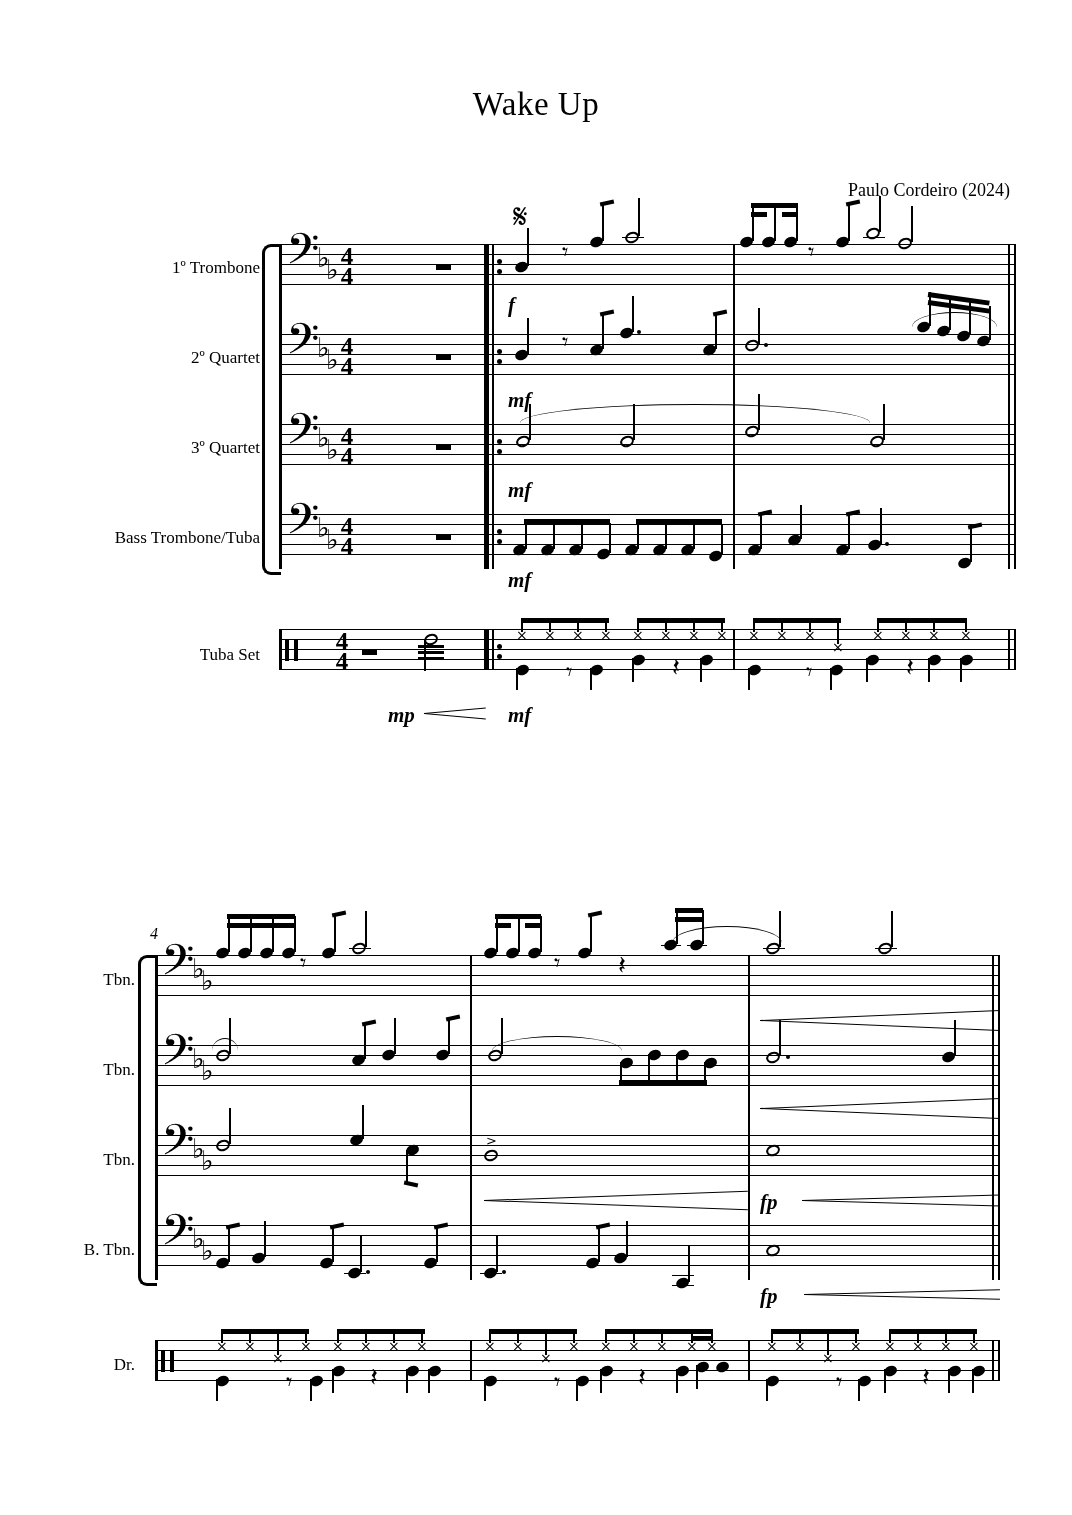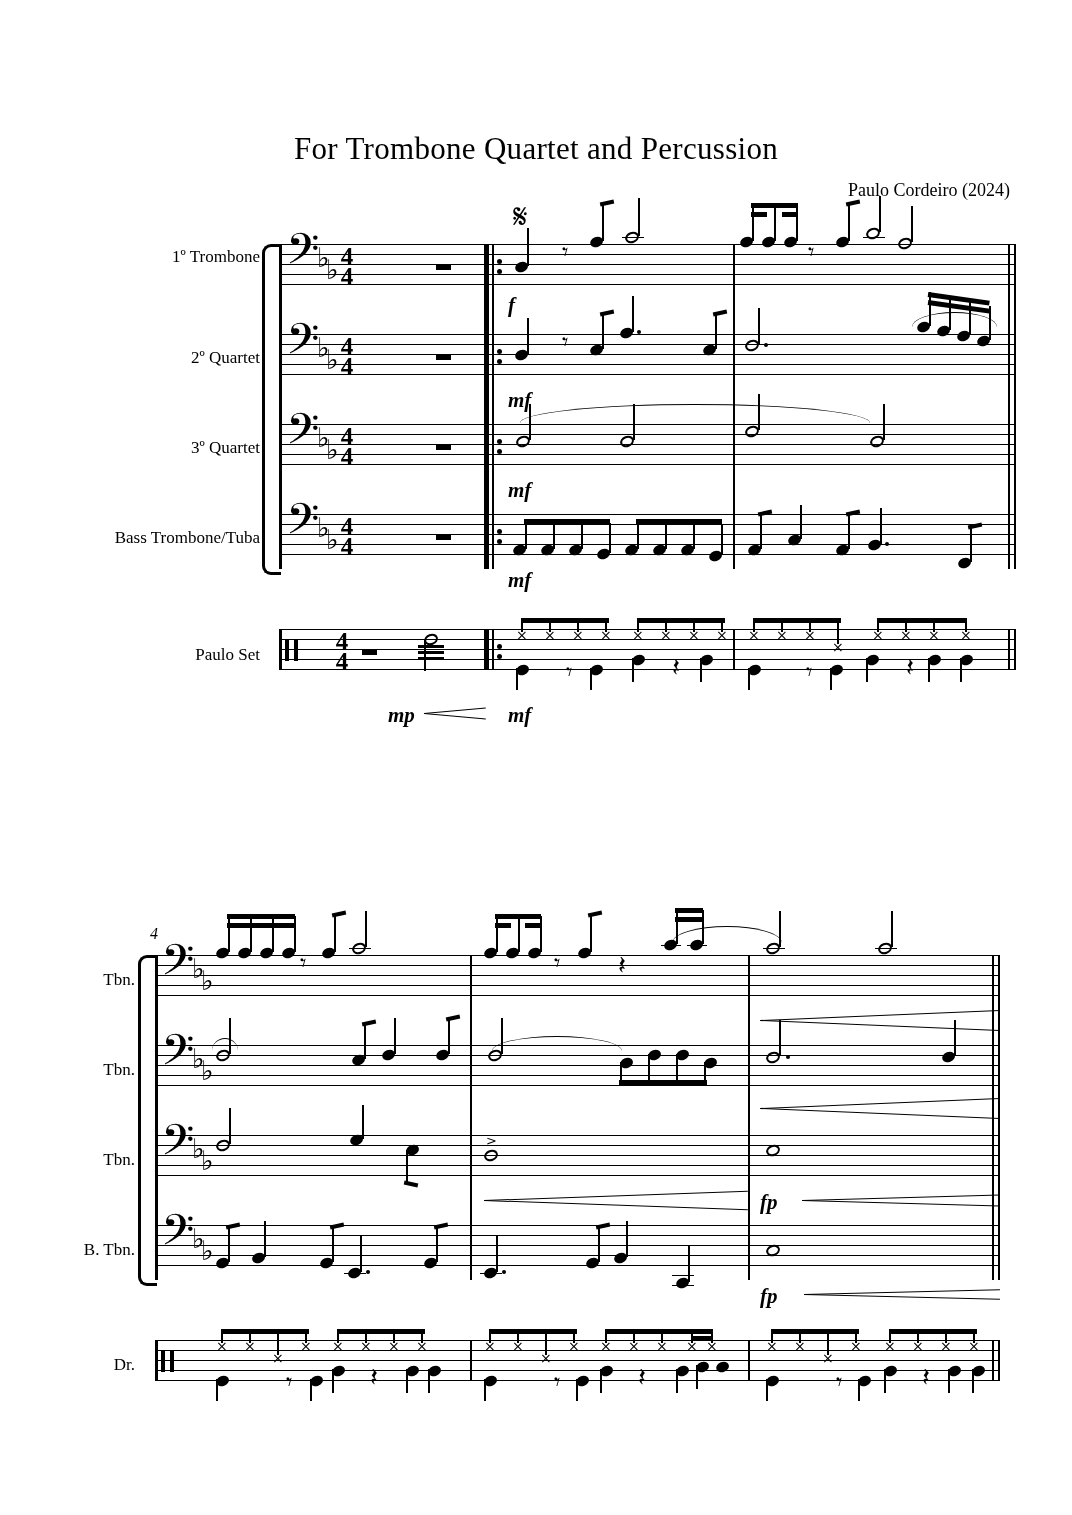--- a/index.html
+++ b/index.html
@@ -51,35 +51,35 @@
   .repdots{position:absolute;}
   .repdots b{position:absolute;width:5px;height:5px;border-radius:50%;background:#000;display:block;}
   .percclef{position:absolute;font-weight:bold;}
   .percclef span{position:absolute;background:#000;}
 </style>
 </head>
 <body>
 
 <div class="page">
 
-  <div class="subtitle" style="top:131px;">For Trombone Quartet and Percussion</div>
+  <div class="title" style="top:86px;">Wake Up</div>
   <div class="composer" style="top:180px;">Paulo Cordeiro (2024)</div>
   <div class="tempo" style="left:338px;top:205px;"></div>
   <div class="segno" style="left:513px;top:196px;">𝄋</div>
 
   <div class="system">
 
     <div class="brace" style="left:262px;top:244px;height:325px;"></div>
     <div class="sysbarline" style="left:279px;top:244px;height:325px;"></div>
 
-    <div class="instname" style="left:60px;top:247px;width:200px;">1º Trombone</div>
+    <div class="instname" style="left:60px;top:258px;width:200px;">1º Trombone</div>
     <div class="instname" style="left:60px;top:348px;width:200px;">2º Quartet</div>
     <div class="instname" style="left:60px;top:438px;width:200px;">3º Quartet</div>
     <div class="instname" style="left:40px;top:528px;width:220px;">Bass Trombone/Tuba</div>
-    <div class="instname" style="left:60px;top:645px;width:200px;">Paulo Set</div>
+    <div class="instname" style="left:60px;top:645px;width:200px;">Tuba Set</div>
 
     <div class="staff" style="left:279px;top:244px;width:737px;height:40px;">
       <div class="line" style="top:0px;"></div>
         <div class="line" style="top:10px;"></div>
       <div class="line" style="top:20px;"></div>
         <div class="line" style="top:30px;"></div>
       <div class="line" style="top:40px;"></div>
     </div>
     <div class="clef" style="left:286px;top:228px;">𝄢</div>
     <div class="flat" style="left:317px;top:244px;">♭</div>

